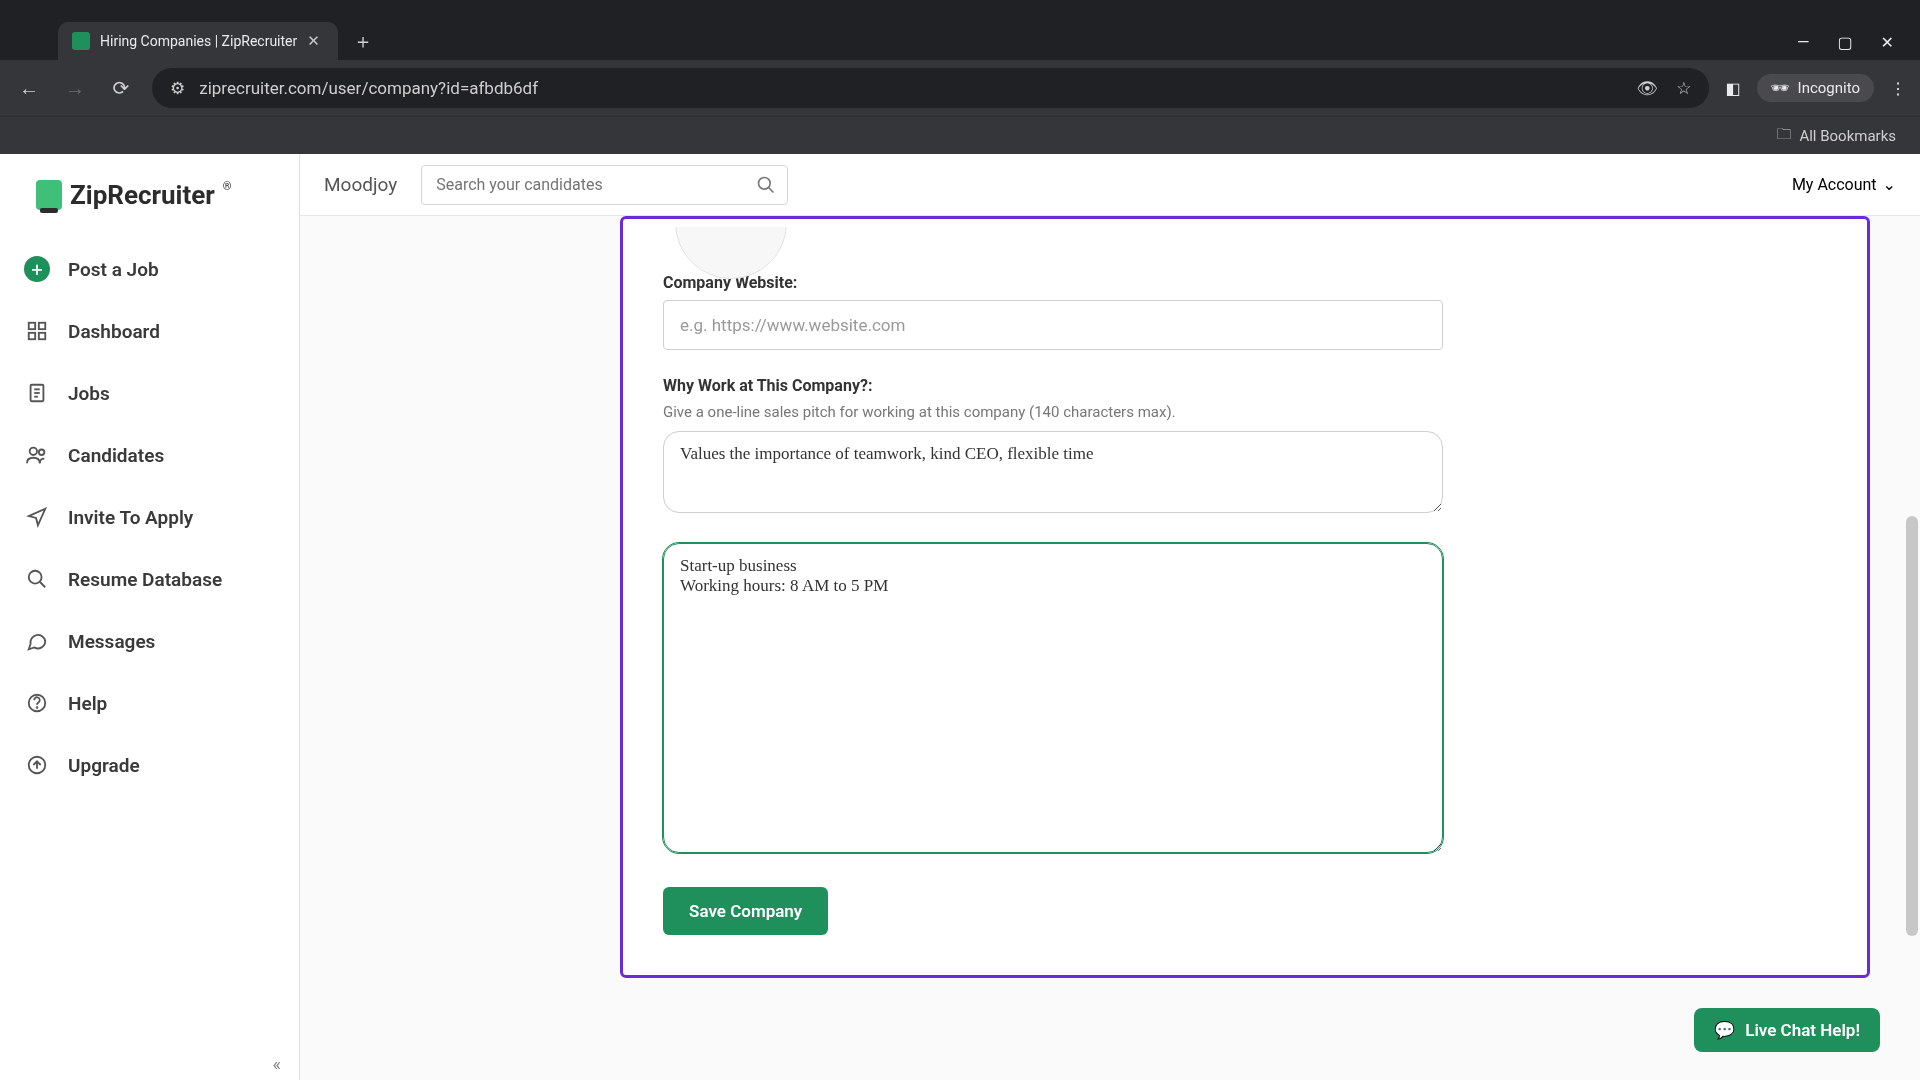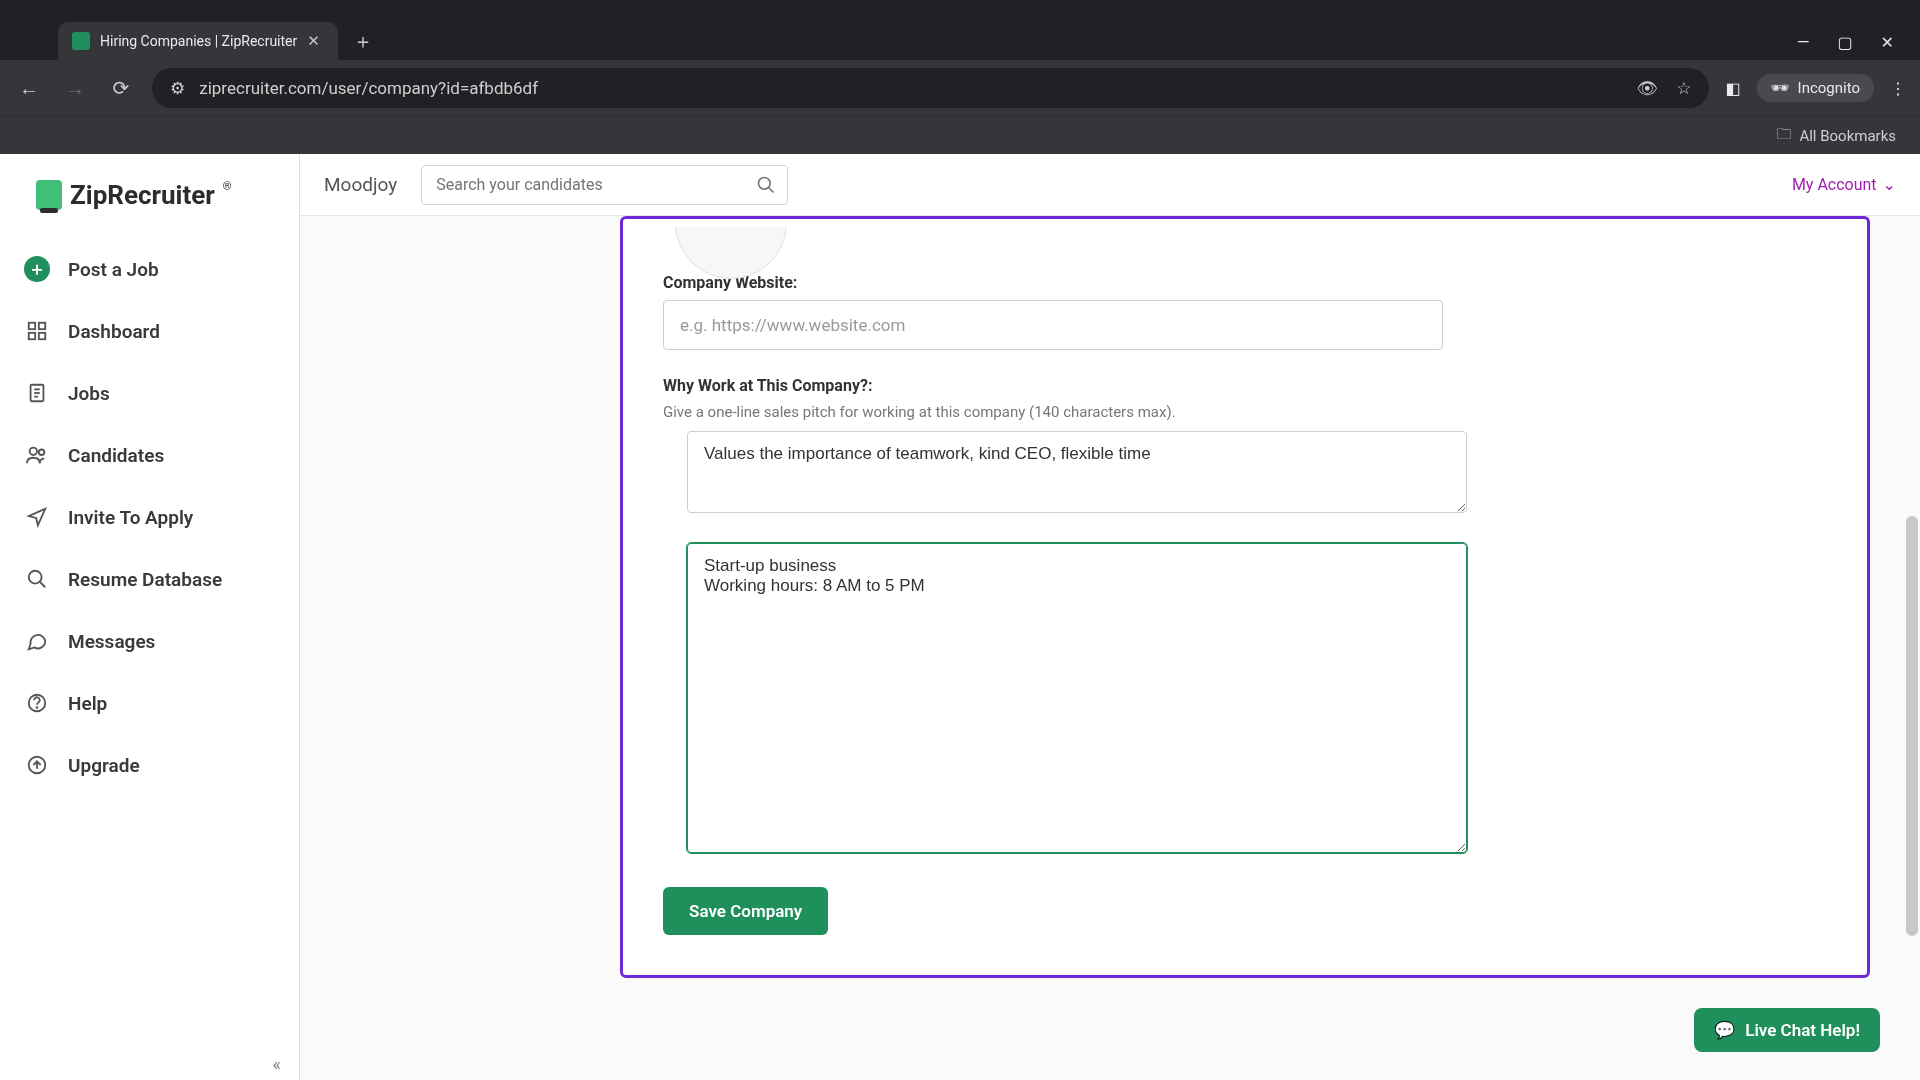--- a/index.html
+++ b/index.html
@@ -35,33 +35,33 @@
 .nav-item .icon { width: 26px; height: 26px; display:flex; align-items:center; justify-content:center; color:#555; }
 .icon.plus-circle{ background:#1f8f5b; border-radius:50%; color:#fff; font-size:18px; }
 .collapse-handle { position:absolute; bottom:18px; right:18px; color:#888; font-size:18px; }
 
 .main { flex: 1; background: #fafafa; display:flex; flex-direction:column; }
 .topbar { height: 62px; background:#fff; border-bottom:1px solid #e6e6e6; display:flex; align-items:center; padding:0 24px; gap:24px; }
 .crumb { font-size:19px; color:#555; }
 .search-wrap { position:relative; }
 .search-field { width: 367px; height: 40px; border:1px solid #d6d6d6; border-radius:4px; padding:0 44px 0 14px; font-size:16px; color:#444; }
 .search-icon-btn { position:absolute; right:8px; top:6px; width:28px; height:28px; display:flex; align-items:center; justify-content:center; color:#777; font-size:20px; }
-.account { margin-left:auto; font-size:16px; color:#a21caf; display:flex; align-items:flex-end; gap:6px; }
+.account { margin-left:auto; font-size:16px; color:#000000; display:flex; align-items:flex-end; gap:6px; }
 
 .content { flex:1; overflow:auto; padding: 0 0 40px 0; position:relative; }
 .card { background:#fff; border:3px solid #6d28d9; border-radius:6px; margin: 0 40px 0 320px; padding: 8px 40px 40px 40px; width: 1250px; }
 .avatar-slice { height: 20px; position:relative; }
 .avatar-slice::before { content:""; position:absolute; top:-60px; left:12px; width:110px; height:110px; border:1px solid #e2e2e2; border-radius:50%; background:#f7f7f7; clip-path: inset(60px 0 0 0); }
 
 .field { margin-top: 26px; }
 .field-label { font-weight:700; font-size:16px; color:#333; margin-bottom:8px; }
 .field-hint { font-size:15px; color:#777; margin-bottom:10px; }
 .text-input { width: 780px; height:50px; border:1px solid #cfcfcf; border-radius:4px; padding:0 16px; font-size:17px; color:#404040; }
 .text-input::placeholder{ color:#9a9a9a; }
-.textarea { width: 780px; border:1px solid #cfcfcf; border-radius:4px; padding:12px 16px; font-size:17px; color:#333; resize: both; font-family:Liberation Sans, sans-serif;margin-left:24px; }
+.textarea { width: 780px; border:1px solid #cfcfcf; border-radius:16px; padding:12px 16px; font-size:17px; color:#333; resize: both; font-family:Liberation Serif, serif; }
 .textarea.small { height: 82px; }
 .textarea.big { height: 310px; border-color:#1f8f5b; outline:1px solid #1f8f5b; }
 .save-btn { margin-top: 30px; background:#1f8f5b; color:#fff; border:none; border-radius:6px; padding:14px 26px; font-size:17px; font-weight:600; cursor:pointer; }
 
 .chat-fab { position:fixed; right:40px; bottom:28px; background:#1f8f5b; color:#fff; border-radius:8px; padding:12px 20px; font-size:17px; font-weight:600; display:flex; align-items:center; gap:10px; }
 
 .vscroll { position:absolute; right:2px; top:0; bottom:0; width:14px; }
 .vscroll .thumb { position:absolute; right:0; width:12px; background:#c7c7c7; border-radius:6px; top:300px; height:420px; }
 
 svg { display:block; }

